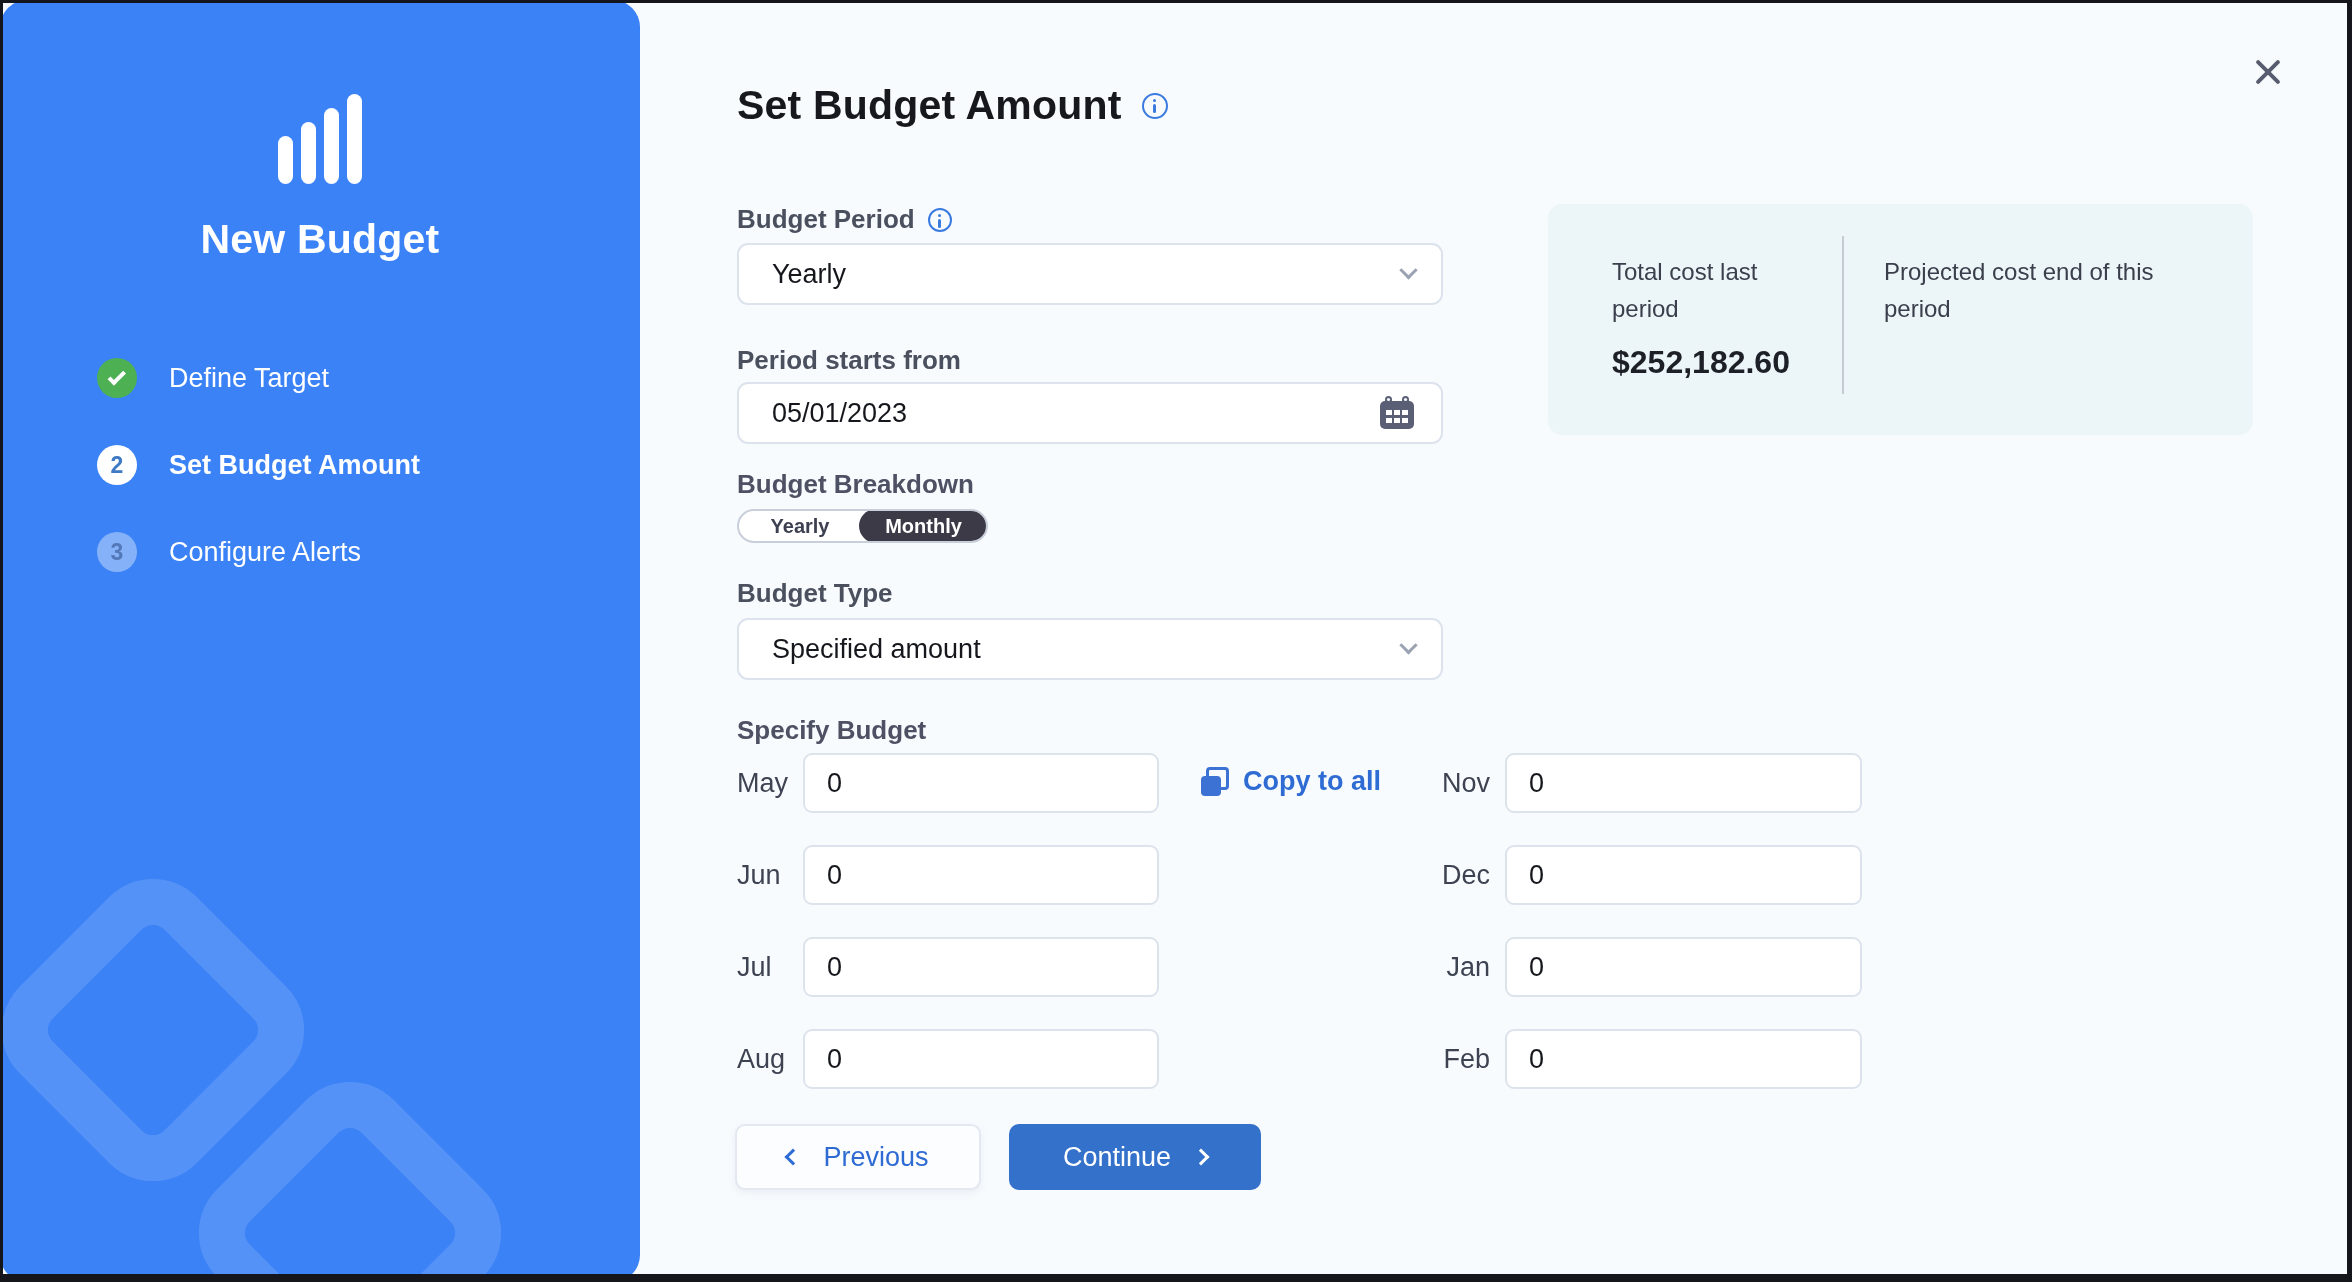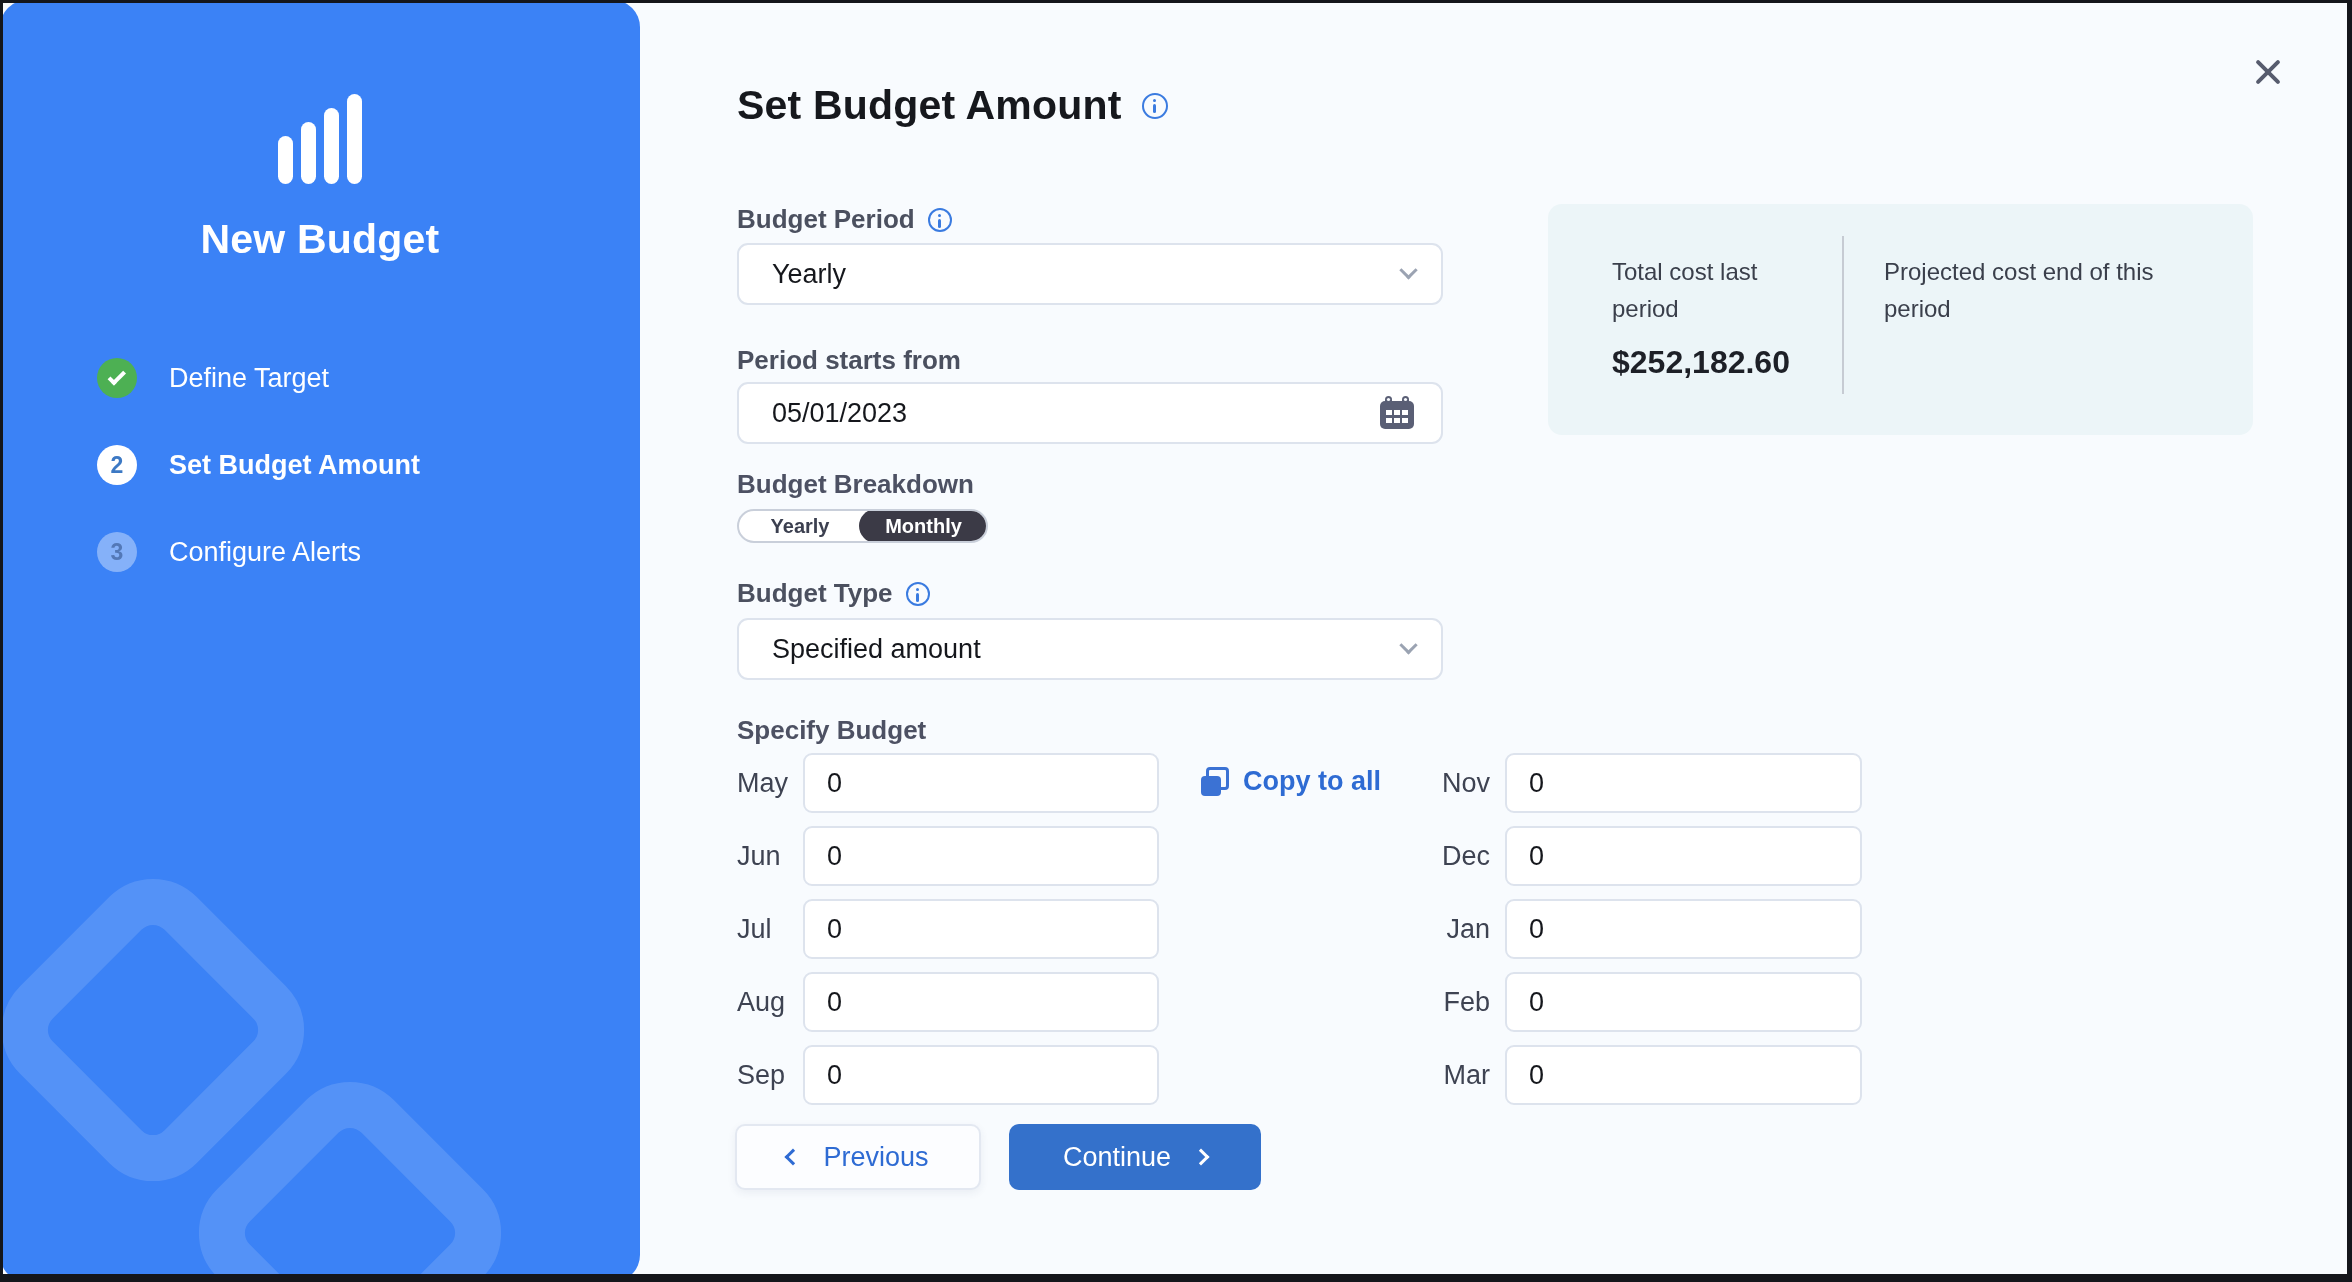--- a/index.html
+++ b/index.html
@@ -78,21 +78,21 @@
             display:flex; overflow:hidden; }
   .toggle .seg { flex:1; display:flex; align-items:center; justify-content:center;
                  font-size:20px; font-weight:700; color:#3c4050; cursor:pointer; }
   .toggle .seg.selected { background:#3b3a46; color:#fff; border-radius:17px;
                           margin:-2px; flex:0 0 129px; }
 
   .months { position:absolute; left:97px; top:753px; width:1180px; height:352px; overflow:hidden; }
   .mcol { position:absolute; top:0; }
   .mcol.left { left:0; }
   .mcol.right { left:681px; }
-  .mrow { display:flex; align-items:center; height:60px; margin-bottom:13px; }
+  .mrow { display:flex; align-items:center; height:60px; margin-bottom:32px; }
   .mcol.left  .mlabel { width:66px; text-align:left; }
   .mcol.right .mlabel { width:72px; text-align:right; margin-right:15px; }
   .mlabel { font-size:27px; color:#3e4352; font-weight:500; }
   .minput { width:356px; height:60px; background:#fff; border:2px solid #dde3ed;
             border-radius:9px; font-size:27px; color:#15171c; padding:0 20px 0 22px;
             font-family:"Liberation Sans", sans-serif; }
   .mcol.right .minput { width:357px; }
 
   .copy-all { position:absolute; left:462px; top:13px; height:34px;
               display:flex; align-items:flex-start; gap:12px; cursor:pointer; }
@@ -211,21 +211,21 @@
     </div>
 
     <div class="field-label bold" style="top:469px;">
       <span>Budget Breakdown</span>
     </div>
     <div class="toggle">
       <span class="seg">Yearly</span>
       <span class="seg selected">Monthly</span>
     </div>
 
-    <div class="field-label" style="top:578px;">
+    <div class="field-label" style="top:578px;flex-direction:column;">
       <span>Budget Type</span>
       <span class="info small"></span>
     </div>
     <div class="control" style="top:618px;">
       <span class="grow">Specified amount</span>
       <span class="chev"></span>
     </div>
 
     <div class="field-label bold" style="top:715px;">
       <span>Specify Budget</span>

